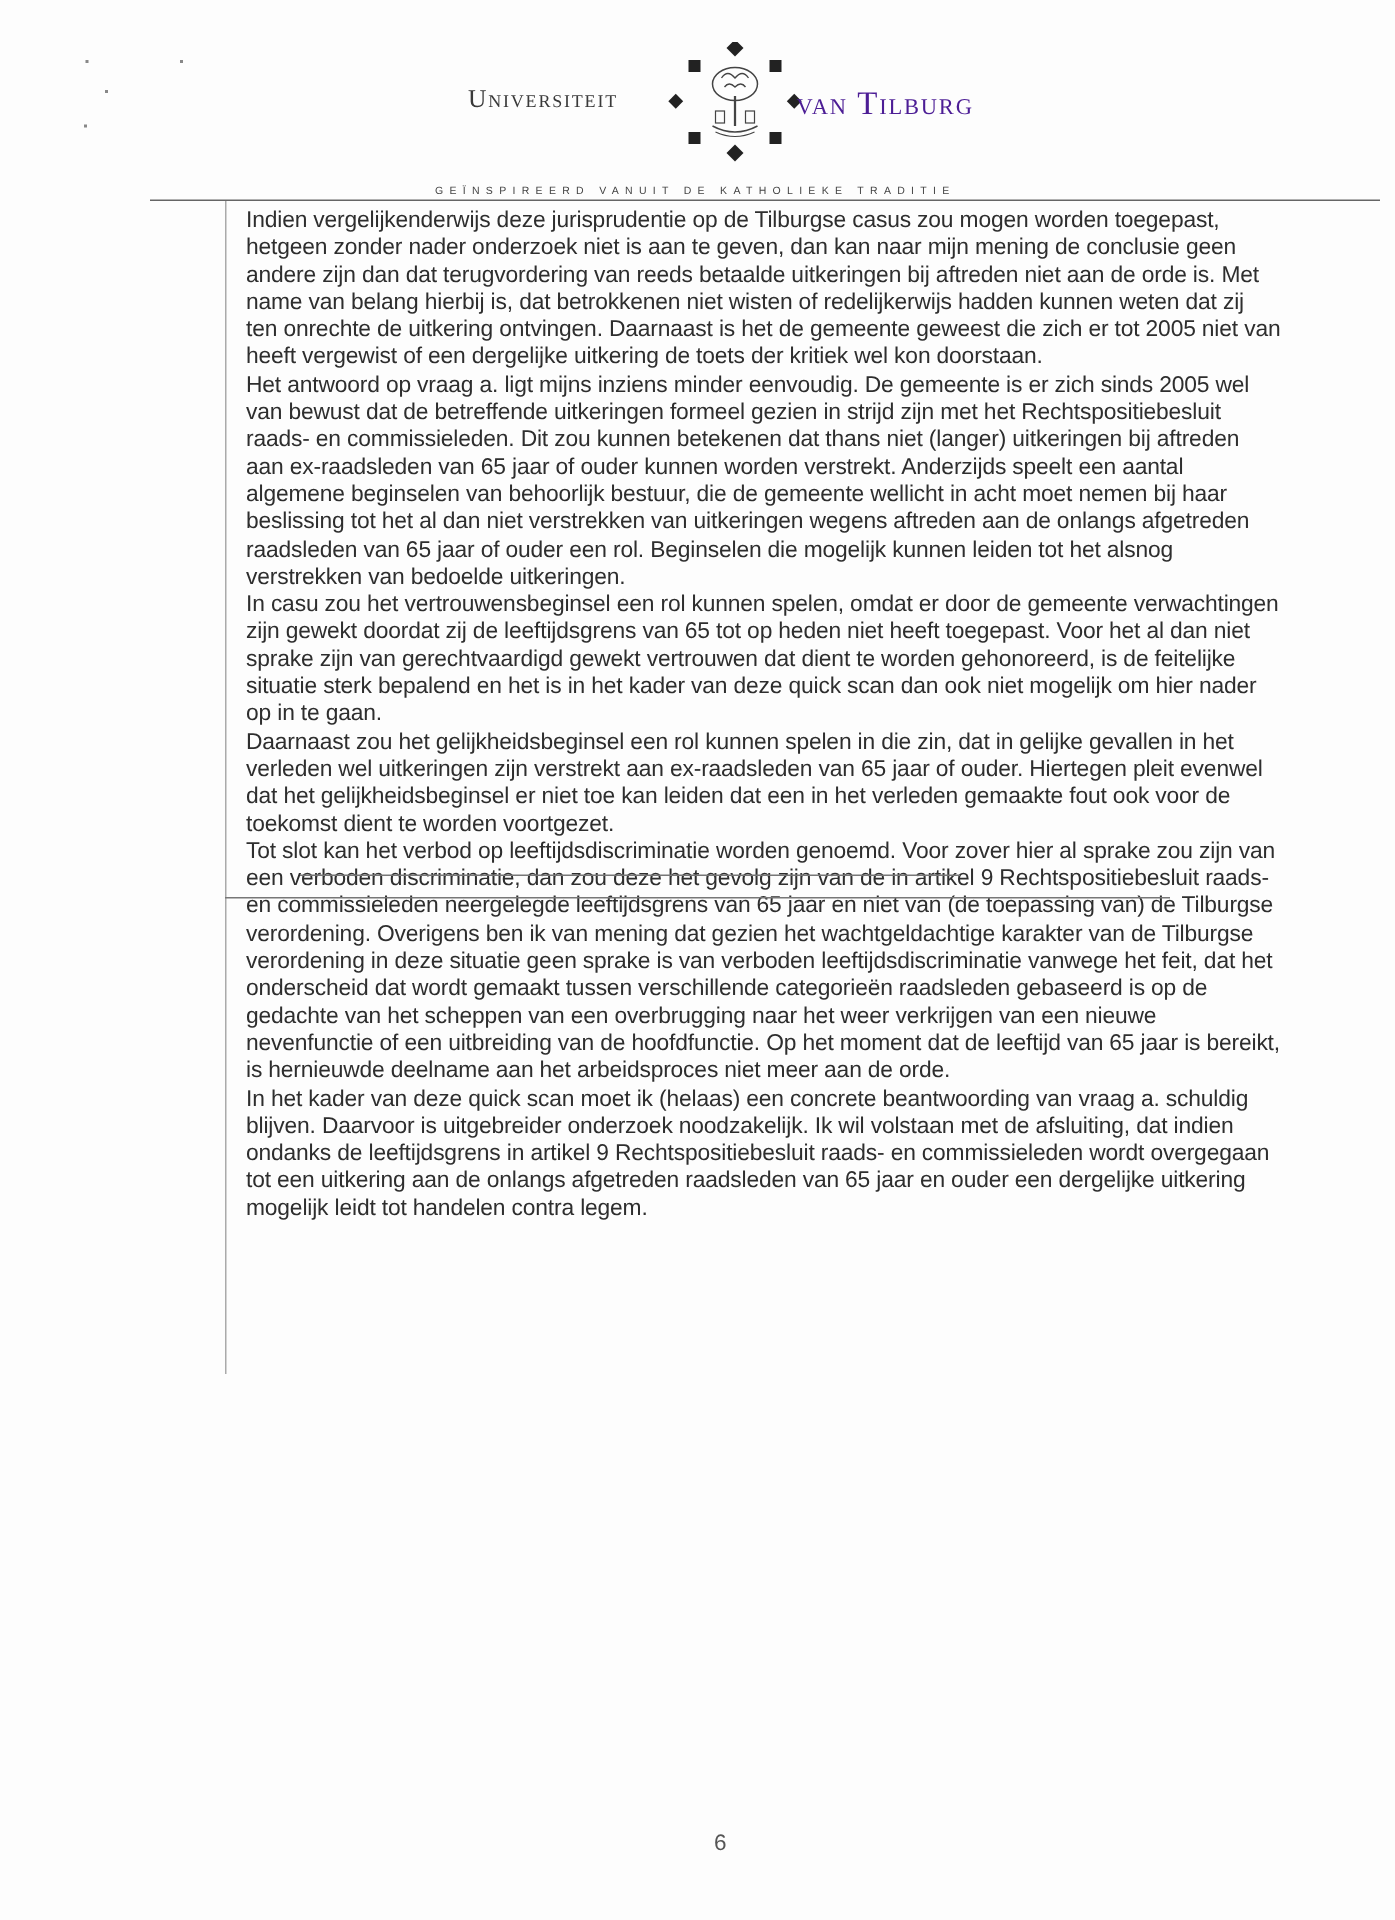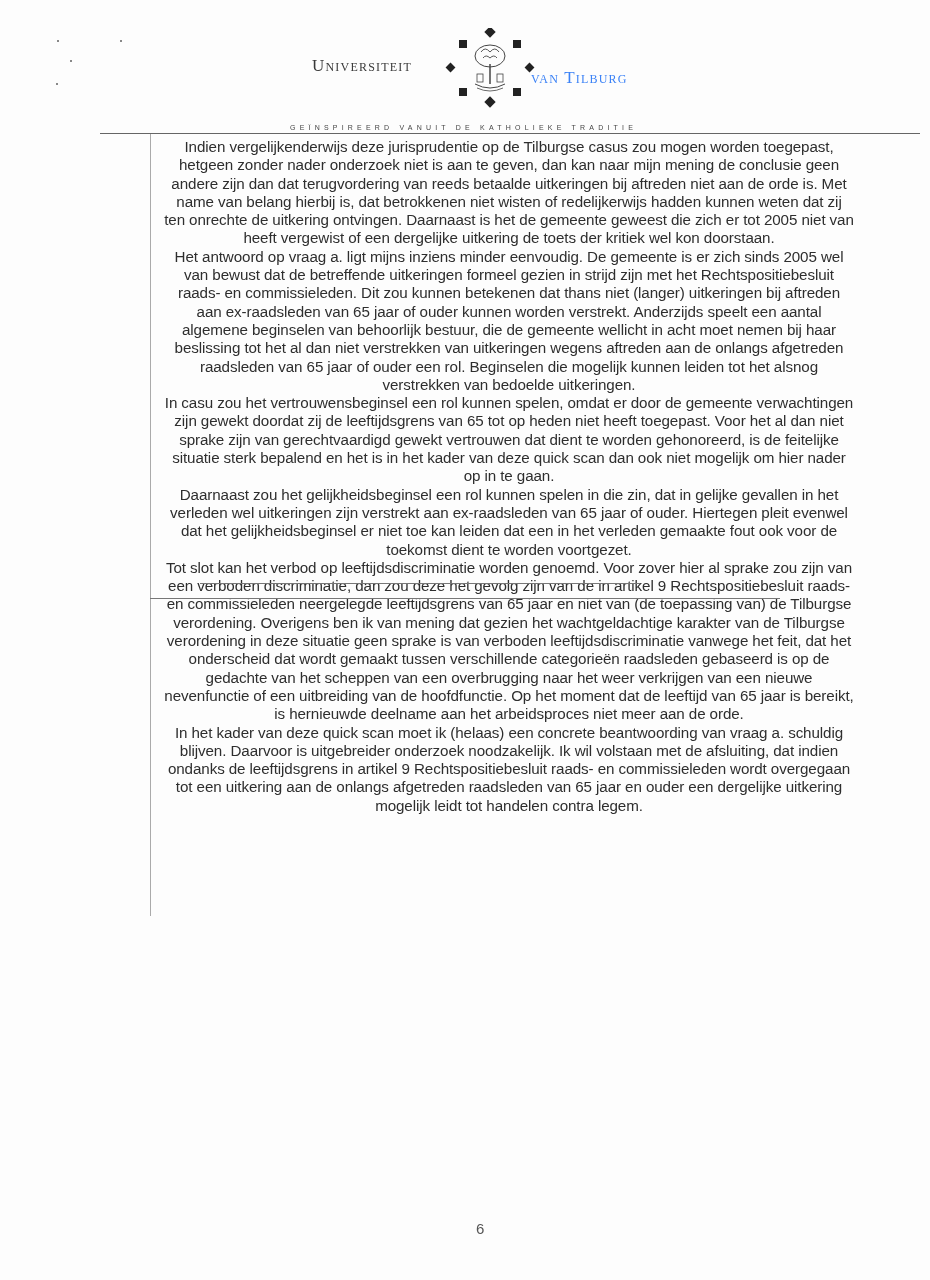--- a/index.html
+++ b/index.html
@@ -7,36 +7,36 @@
       width: 930px; height: 1280px; background: #fdfdfd; position: relative; overflow: hidden;
       font-family: "Liberation Sans", sans-serif; color: #2a2a2a;
     }
     .header { position: absolute; left: 0; top: 0; width: 930px; height: 140px; }
     .uni-left {
       position: absolute; left: 312px; top: 56px;
       font-family: "Liberation Serif", serif; font-size: 17px; letter-spacing: 1.2px; color: #3a3a3a;
       font-variant: small-caps;
     }
     .uni-right {
-      position: absolute; left: 531px; top: 68px;
-      font-family: "Liberation Serif", serif; font-size: 17px; letter-spacing: 1.2px; color: #3b82f6;
+      position: absolute; left: 531px; top: 56px;
+      font-family: "Liberation Serif", serif; font-size: 22px; letter-spacing: 1.2px; color: #4c1d95;
       font-variant: small-caps;
     }
     .logo { position: absolute; left: 445px; top: 28px; width: 90px; height: 80px; }
     .motto {
       position: absolute; left: 290px; top: 124px;
       font-family: Liberation Sans, sans-serif; font-size: 7px; letter-spacing: 4.2px; color: #444;
     }
     .rule { position: absolute; left: 100px; top: 133px; width: 820px; height: 1px; background: #666; }
     .vrule { position: absolute; left: 150px; top: 134px; width: 1px; height: 782px; background: #aaa; }
     .body-text {
       position: absolute; left: 164px; top: 138px; width: 690px;
       font-size: 15.2px; line-height: 18.3px; color: #2e2e2e; letter-spacing: -0.1px;
     }
-    .body-text p { margin: 0; text-align: center; }
+    .body-text p { margin: 0; }
     .ul-line { position: absolute; height: 1px; background: #777; }
     .page-num { position: absolute; left: 476px; top: 1220px; font-size: 15px; color: #555; }
     .speck { position: absolute; width: 2px; height: 2px; background: #888; }
   </style>
 </head>
 <body>
 
 <div class="header">
   <span class="uni-left">Universiteit</span>
   <svg class="logo" viewBox="0 0 90 80">

